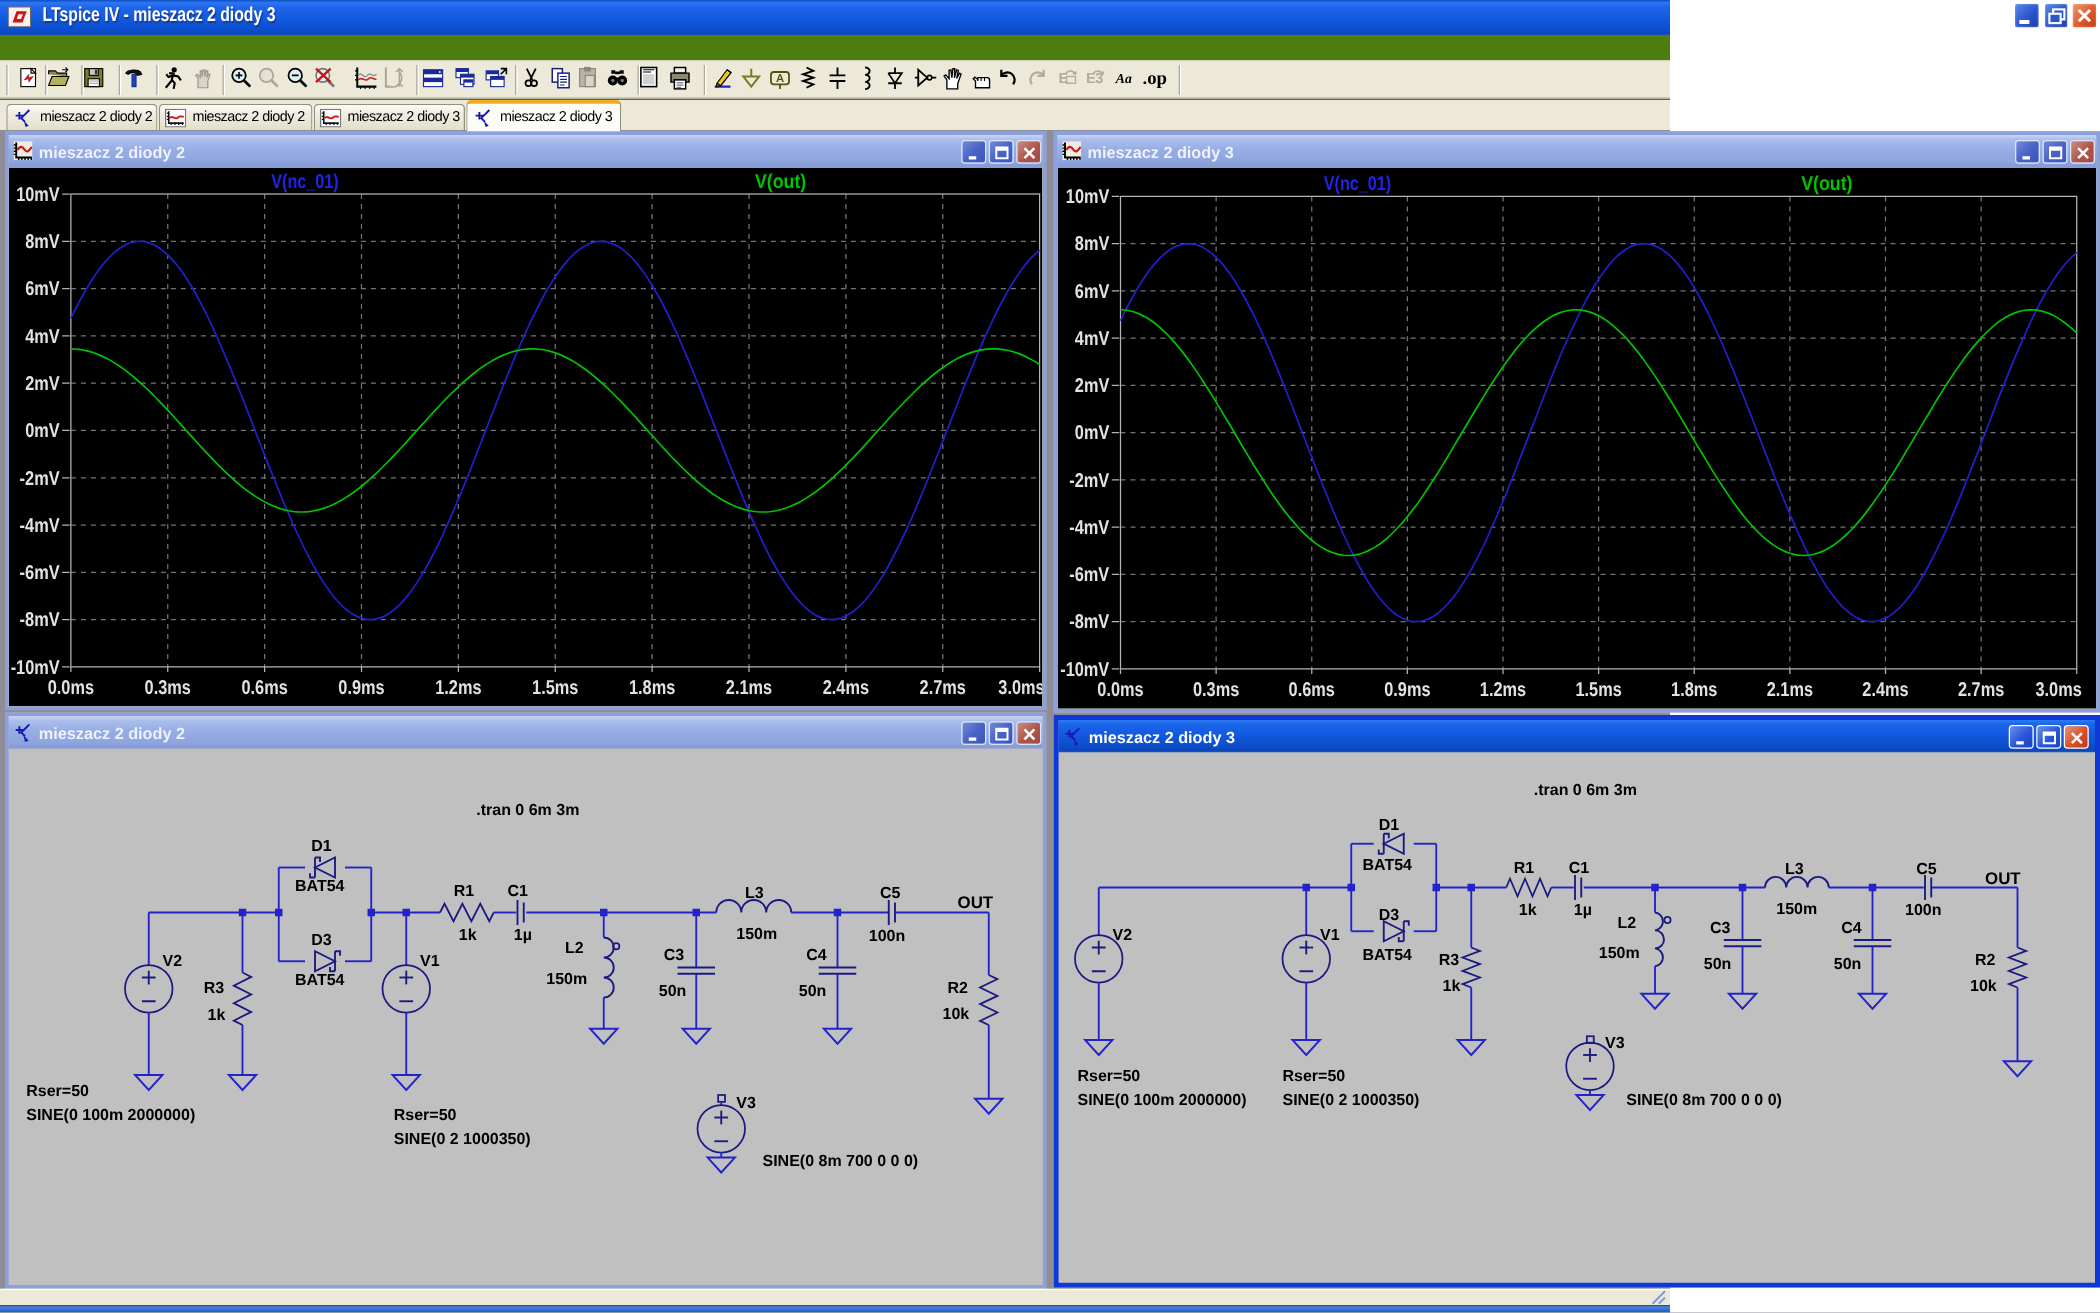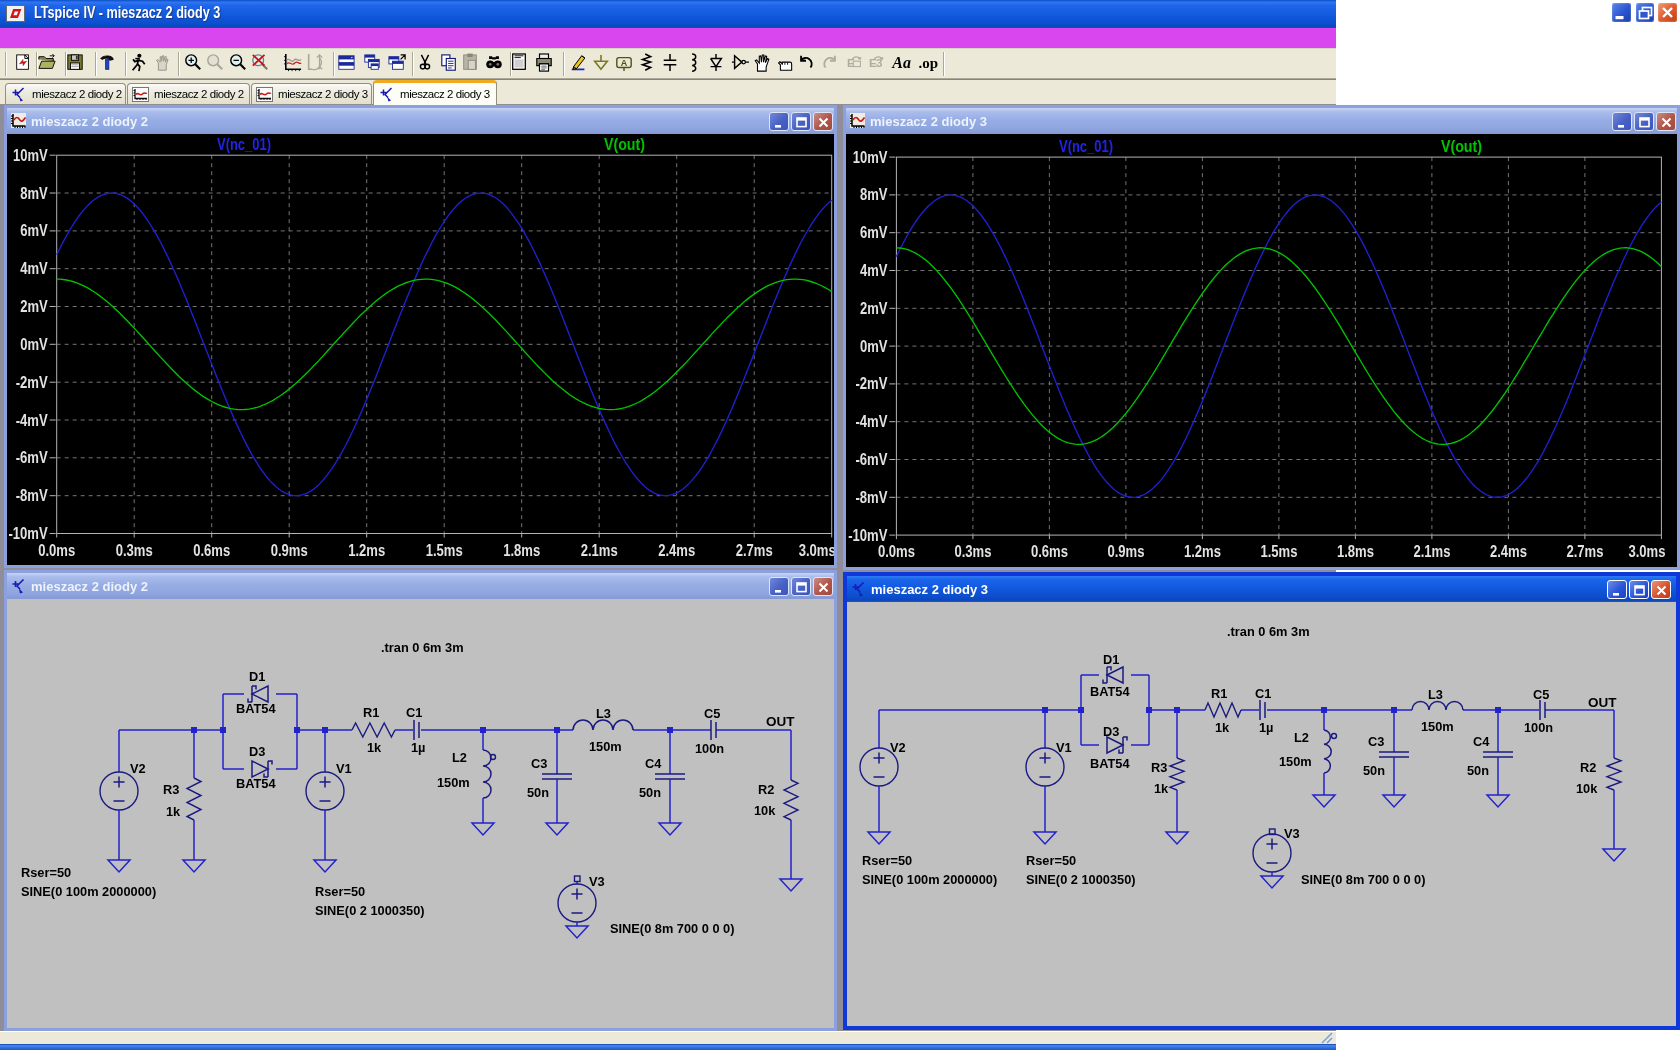--- a/index.html
+++ b/index.html
@@ -1,15 +1,15 @@
 <!DOCTYPE html>
 <html><head><meta charset="utf-8"><style>
 *{margin:0;padding:0;box-sizing:border-box;-webkit-font-smoothing:antialiased}
 html,body{width:1680px;height:1050px;overflow:hidden;font-family:"Liberation Sans",sans-serif}
-#root{position:relative;width:1336px;height:1050px;background:#d946ef}
+#root{position:relative;width:1336px;height:1050px;background:#4d7c0f}
 #titlebar{position:absolute;left:0;top:0;width:100%;height:28px;
  background:linear-gradient(180deg,#0d4fc4 0%,#2e76f2 8%,#1e65ea 20%,#1159dd 55%,#0c4ecf 85%,#0a47bb 94%,#1450b8 100%);}
 #titlebar .logo{position:absolute;left:6px;top:5px}
 #titlebar .ttl{position:absolute;left:34px;top:4px;color:#fff;font-weight:bold;font-size:16px;letter-spacing:0;transform:scaleX(0.79);transform-origin:0 0;text-shadow:1px 1px 1px #1a3a8a;white-space:nowrap}
 .xpb{position:absolute;top:1.5px;width:20.5px;height:21px;border:1px solid #fff;border-radius:3px;box-shadow:inset 0 0 2px rgba(255,255,255,.5)}
 #menubar{position:absolute;left:0;top:28px;width:100%;height:19px;background:#ece9d8;border-bottom:1px solid #fff}
 .mi{position:absolute;top:1px;font-size:14.5px;color:#000;transform:scaleX(0.76);transform-origin:0 0;white-space:nowrap}
 #toolbar{position:absolute;left:0;top:48px;width:100%;height:31px;background:#ece9d8;border-top:1px solid #d8d4c4;border-bottom:1px solid #aca899}
 .ti{position:absolute;top:2px}
 .ti svg{transform:scale(0.9);transform-origin:50% 50%}
@@ -300,24 +300,24 @@
         </svg>
       </div>
       <div class="ti" style="left:866px;width:24px;height:26px">
         <svg width="22" height="24" viewBox="0 0 22 24">
           <text x="2" y="16" font-size="13" fill="#b0aca0" font-weight="bold">E</text>
           <path d="M8 8 a5 5 0 0 1 9 0 m0 0 l-2.5 -1 m2.5 1 l.5 -2.5" stroke="#b0aca0" fill="none" stroke-width="1.3"></path>
           <text x="10" y="16" font-size="13" fill="#b0aca0" font-weight="bold">3</text>
         </svg>
       </div>
       <div class="ti" style="left:887px;width:24px;height:26px">
-        <div style="font-family:'Liberation Serif',serif;font-style:italic;font-weight:bold;font-size:16px;color:#000;line-height:24px;text-align:right">Aa</div>
+        <div style="font-family:'Liberation Serif',serif;font-style:italic;font-weight:bold;font-size:11px;color:#000;line-height:24px;text-align:center">Aa</div>
       </div>
       <div class="ti" style="left:914px;width:24px;height:26px">
-        <div style="font-family:'Liberation Serif',serif;font-weight:bold;font-size:15px;color:#000;line-height:24px;text-align:right">.op</div>
+        <div style="font-family:'Liberation Serif',serif;font-weight:bold;font-size:15px;color:#000;line-height:24px;text-align:left">.op</div>
       </div>
     </div>
 <div id="tabbar">
       <div class="tab" style="left:5px;width:121px">
         <svg width="17" height="15" style="flex:none;margin:0 5px 0 4px">
           <path d="M13.5 1 L7 7.5 M2.5 5.5 L8.5 5.5 M5.5 2.5 L5.5 8.5 M6.5 7 L10 10.5" stroke="#1717b0" stroke-width="1.5" fill="none"></path>
           <path d="M9 9.5 L13 13.5 L10.5 14.5 Z" fill="#1717b0"></path>
         </svg>
         <span>mieszacz 2 diody 2</span>
       </div>

